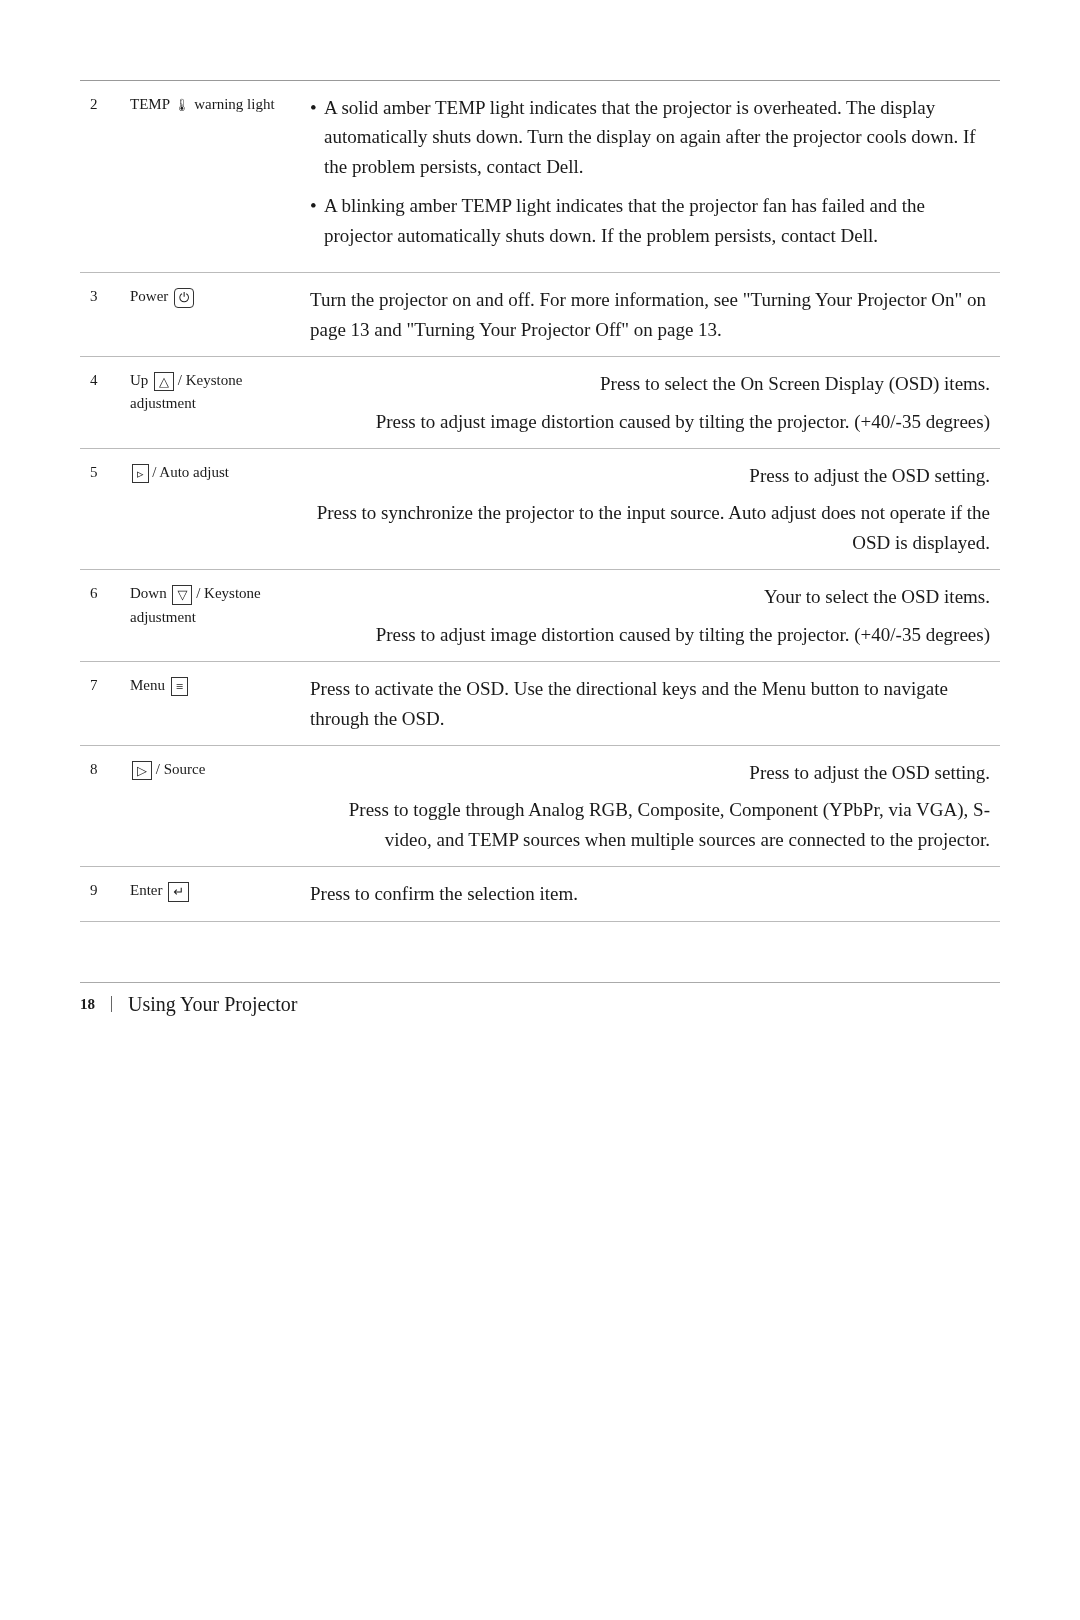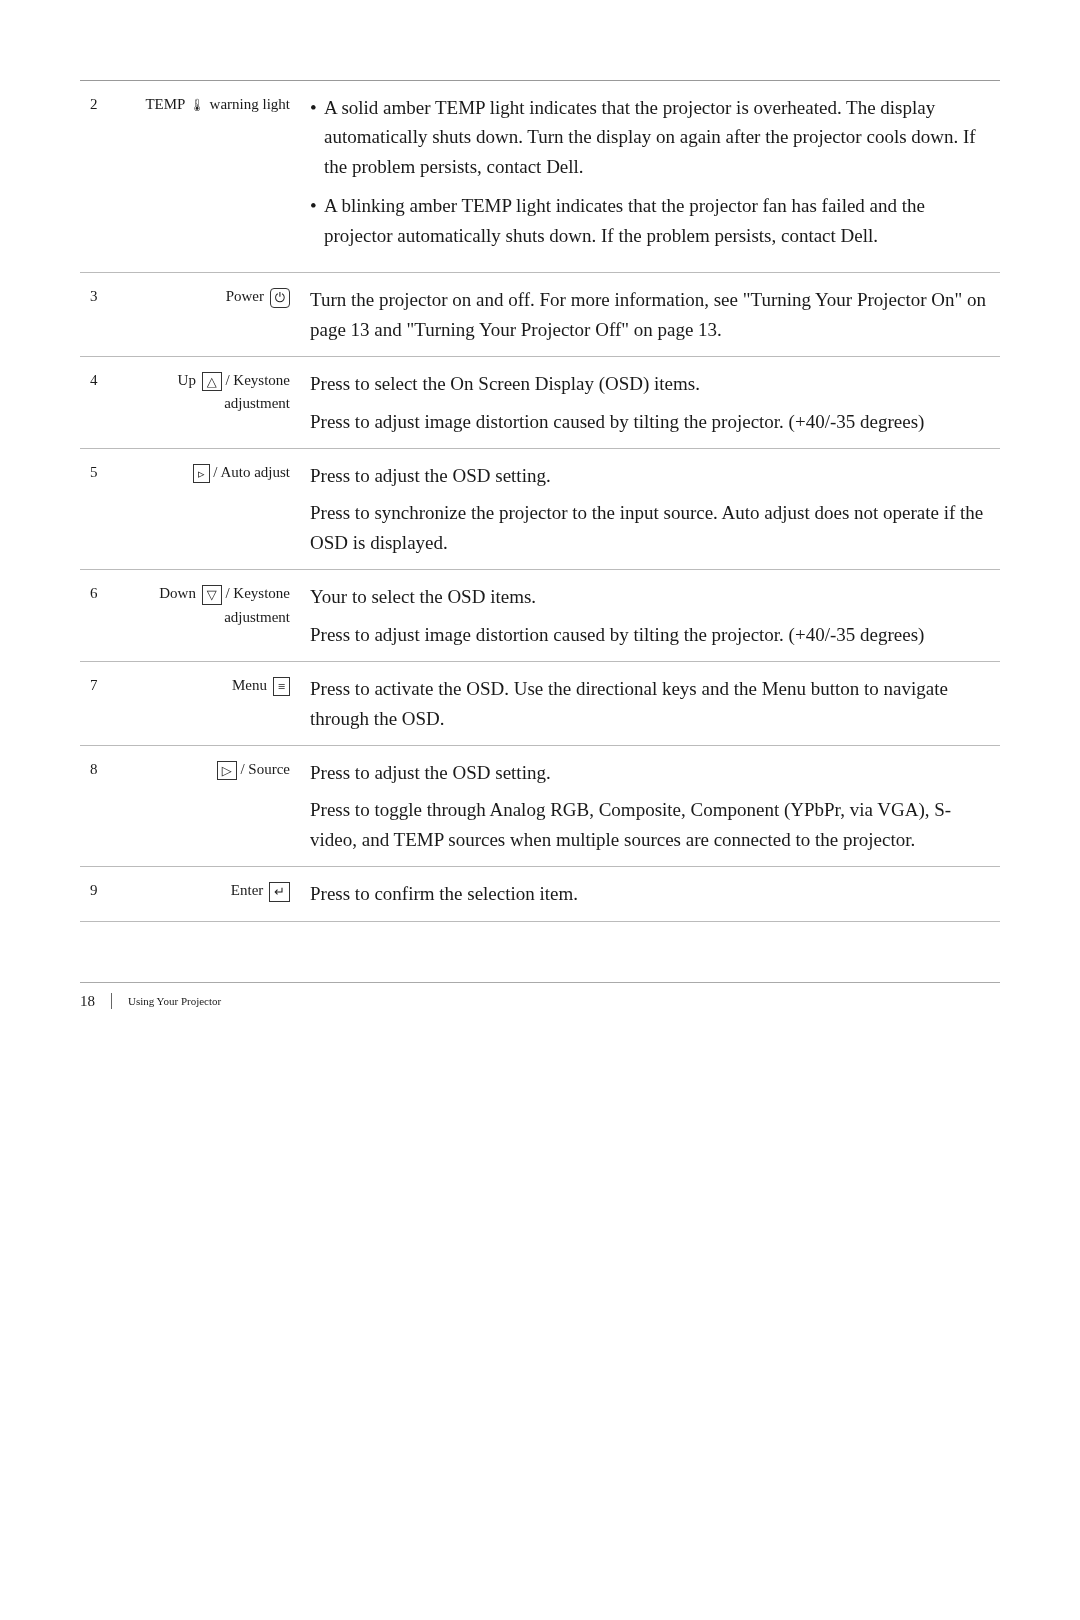--- a/index.html
+++ b/index.html
@@ -41,21 +41,20 @@
     }
 
     .col-num {
       width: 40px;
       font-size: 15px;
     }
 
     .col-label {
       width: 180px;
       font-size: 15px;
-      text-align: right;
     }
 
     .col-desc {
       width: auto;
       font-size: 19px;
     }
 
     .icon-box {
       display: inline-block;
       border: 1.5px solid #333;
@@ -92,52 +91,53 @@
 
     .bullet-list li::before {
       content: '•';
       position: absolute;
       left: 0;
     }
 
     .multi-para p {
       margin-bottom: 8px;
       line-height: 1.55;
+      text-align: right;
     }
 
     .multi-para p:last-child {
       margin-bottom: 0;
     }
 
     strong {
       font-weight: normal;
     }
 
     .footer {
       margin-top: 60px;
       border-top: 1px solid #aaa;
       padding-top: 10px;
       display: flex;
       align-items: center;
       gap: 16px;
     }
 
     .footer-page-num {
-      font-weight: normal;
+      font-weight: bold;
       font-size: 15px;
     }
 
     .footer-divider {
       width: 1px;
       height: 16px;
       background: #666;
     }
 
     .footer-text {
-      font-size: 11px;
+      font-size: 20px;
     }
 
     .temp-icon {
       display: inline-block;
       font-size: 12px;
       margin: 0 1px;
     }
   </style>
 </head>
 <body>

